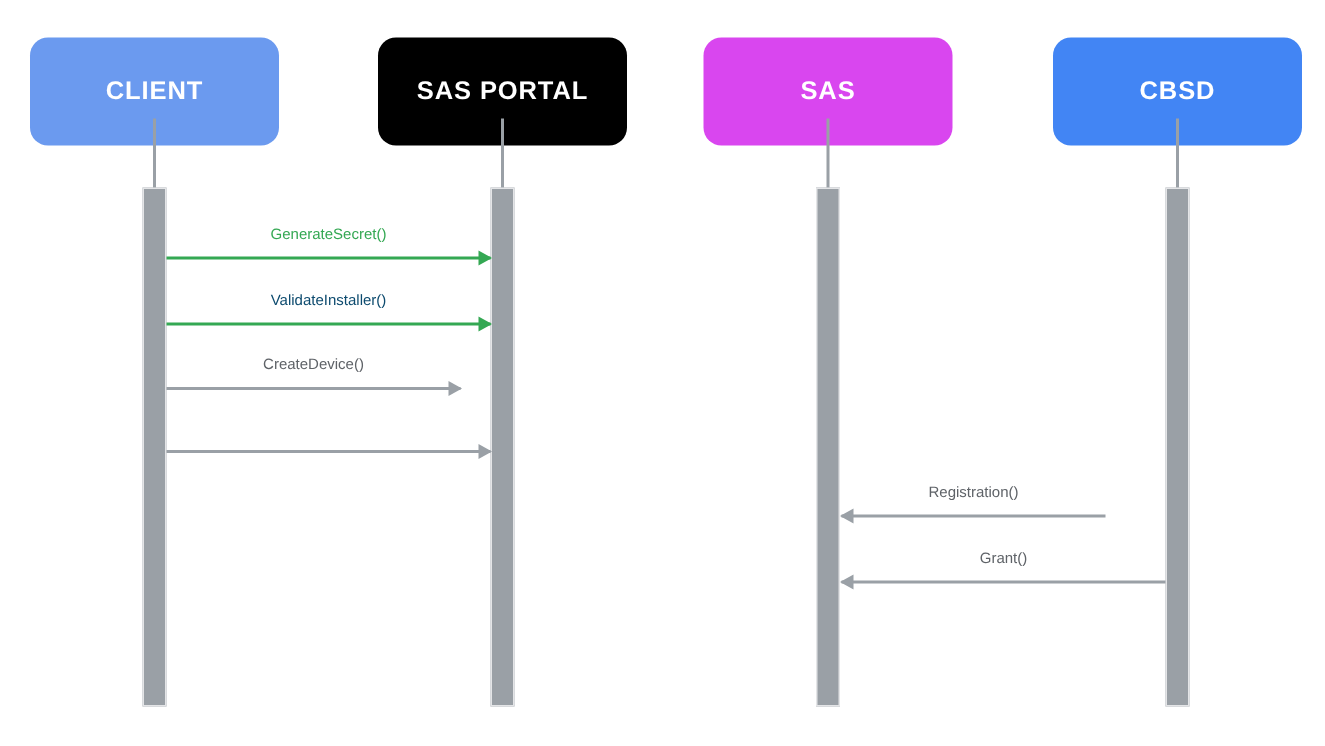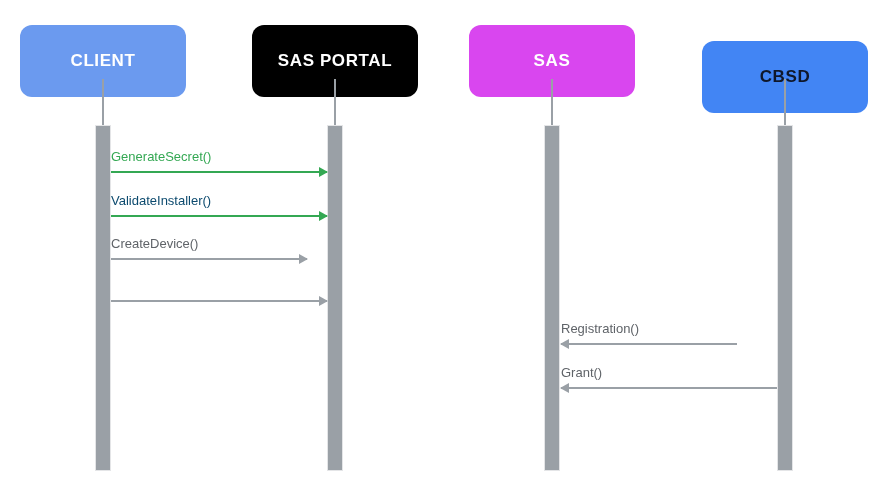--- a/index.html
+++ b/index.html
@@ -44,22 +44,22 @@
   }
   .msg {
     position: absolute;
     height: 26px;
   }
   .msg .label {
     position: absolute;
     left: 0;
     right: 0;
     bottom: 11px;
-    text-align: left;
-    font-size: 13px;
+    text-align: center;
+    font-size: 10px;
     line-height: 16px;
     white-space: nowrap;
   }
   .msg .line {
     position: absolute;
     left: 0;
     right: 0;
     bottom: 3px;
     height: 2px;
   }
@@ -89,21 +89,21 @@
 
   <div class="actor-box" style="left: 20px; background: rgb(107, 154, 239); color: rgb(255, 255, 255);">
     <span>CLIENT</span>
   </div>
   <div class="actor-box" style="left: 252px; background: #000000; color: rgb(255, 255, 255);">
     <span>SAS PORTAL</span>
   </div>
   <div class="actor-box" style="left: 469px; background: #d946ef; color: rgb(255, 255, 255);">
     <span>SAS</span>
   </div>
-  <div class="actor-box" style="left: 702px; background: rgb(66, 133, 244); color: #0f172a; margin-top: 16px;">
+  <div class="actor-box" style="left: 702px; background: rgb(66, 133, 244); color: #ffffff;">
     <span>CBSD</span>
   </div>
 
   <div class="lifeline" style="left: 102px; background: rgb(154, 160, 166);"></div>
   <div class="lifeline" style="left: 334px; background: rgb(154, 160, 166);"></div>
   <div class="lifeline" style="left: 551px; background: rgb(154, 160, 166);"></div>
   <div class="lifeline" style="left: 784px; background: rgb(154, 160, 166);"></div>
 
   <div class="activation-bar" style="left: 95px; background: rgb(154, 160, 166);"></div>
   <div class="activation-bar" style="left: 327px; background: rgb(154, 160, 166);"></div>

